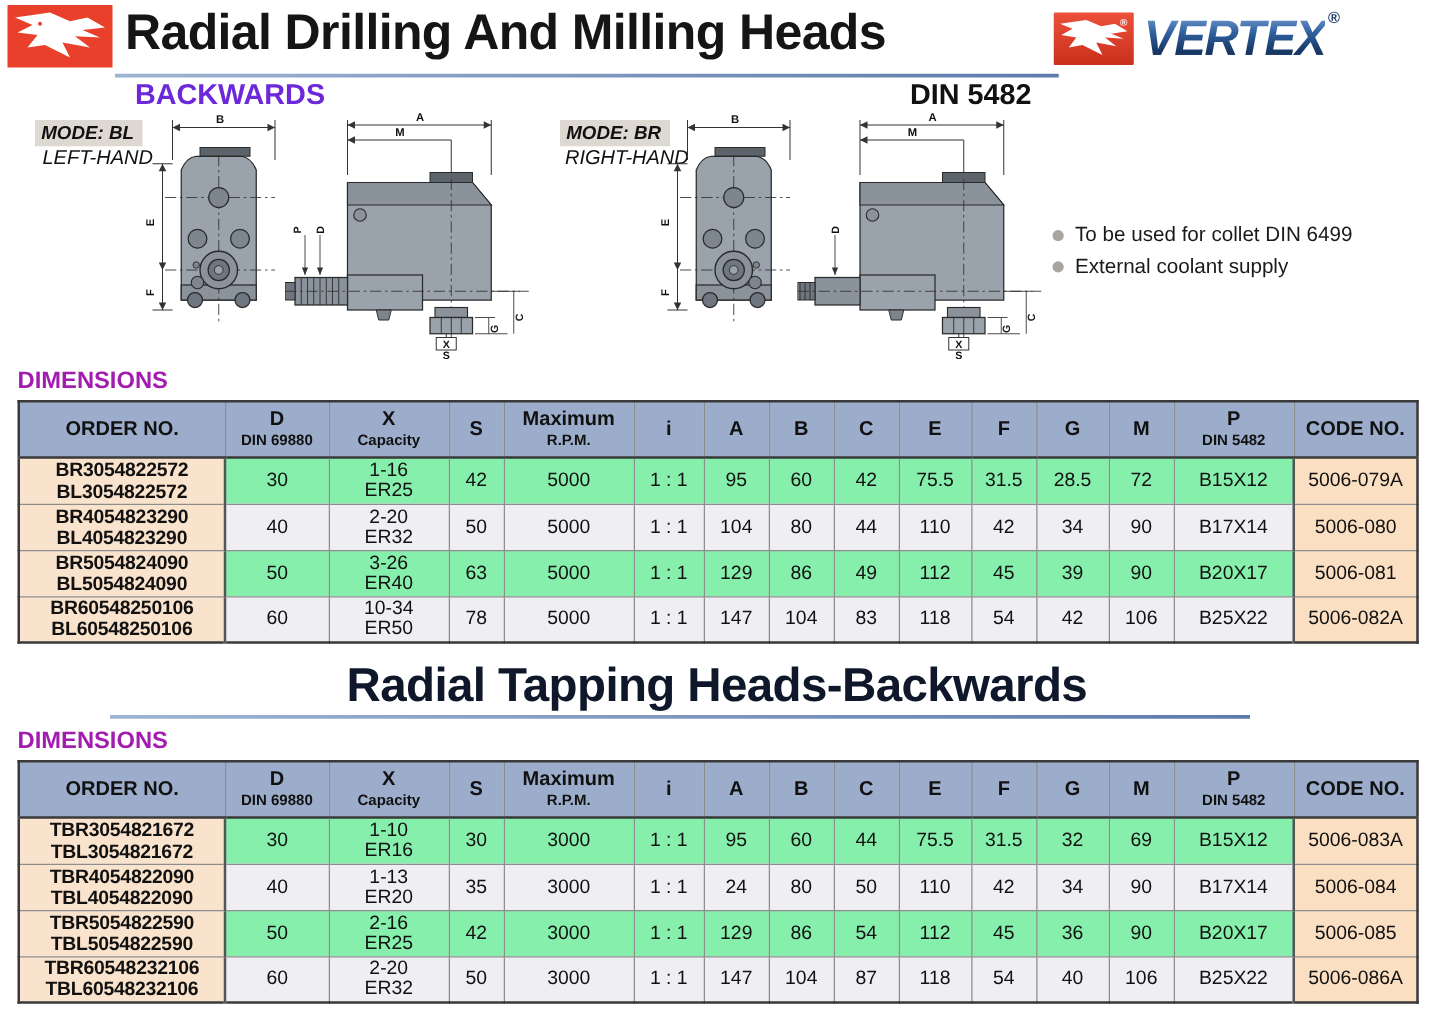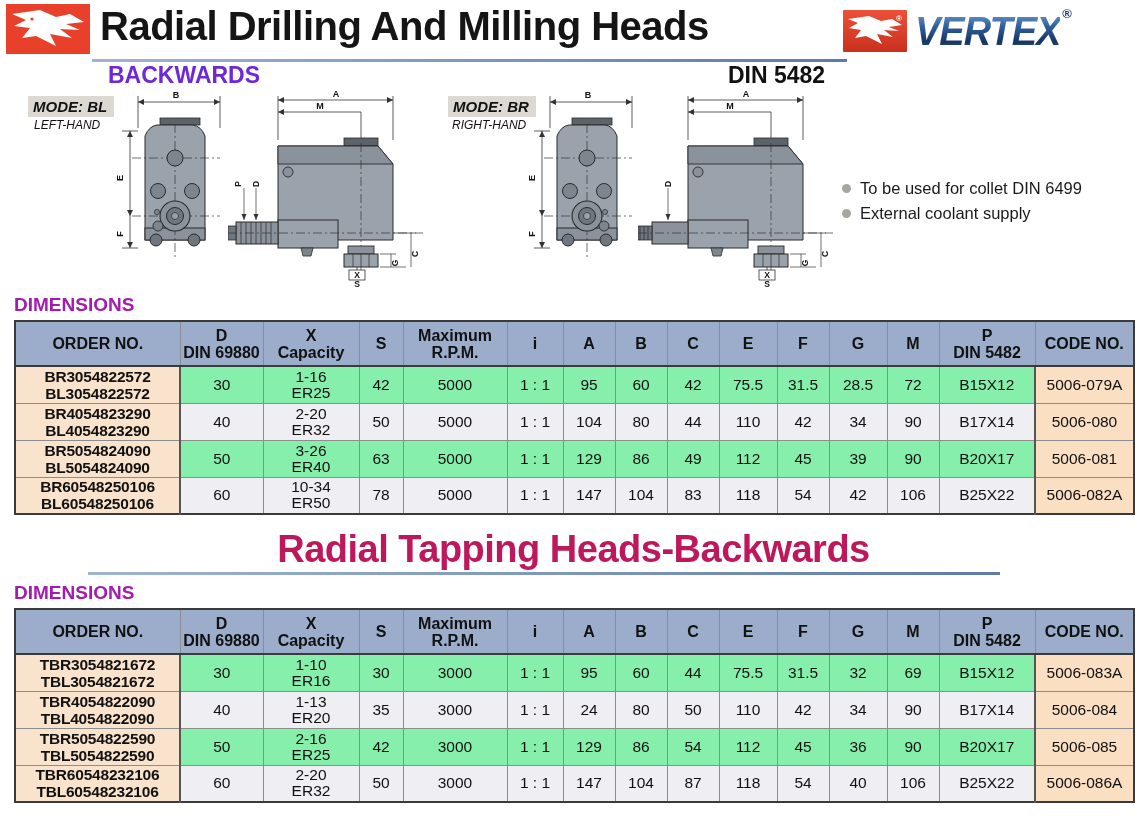--- a/index.html
+++ b/index.html
@@ -106,21 +106,21 @@
   .mode-tag {
     position: absolute;
     background: #ddd8d2;
     font-size: 15px; font-weight: bold; font-style: italic;
     padding: 2px 7px 2px 5px;
     color: #111;
     white-space: nowrap;
   }
   .hand-tag {
     position: absolute;
-    font-size: 12px; font-style: italic; color: #111;
+    font-size: 16px; font-style: italic; color: #111;
     white-space: nowrap;
   }
 
   .bullets {
     position: absolute;
     left: 842px; top: 88px;
     width: 300px;
   }
   .bullet-row {
     display: flex; align-items: center;
@@ -140,21 +140,21 @@
   
   .dim-label {
     font-size: 19px; font-weight: bold; color: #a21caf;
     padding-left: 14px;
   }
 
   .section-title {
     text-align: center;
     font-size: 38px;
     font-weight: bold;
-    color: #be185d;
+    color: #0f172a;
     letter-spacing: -0.5px;
     line-height: 44px;
   }
   .section-rule {
     height: 3px;
     background: linear-gradient(90deg,#9fb4d4,#5d7bab);
     margin: 1px 147px 0 88px;
   }
 
   
@@ -174,21 +174,21 @@
     padding: 0;
   }
   table.spec thead th {
     background: #9badcb;
     font-weight: bold;
     font-size: 16px;
     height: 45px;
     line-height: 17px;
     border-bottom: 2px solid #3a3a3a;
   }
-  table.spec thead th .sub { font-size: 16px; display: block; }
+  table.spec thead th .sub { font-size: 12px; display: block; }
   table.spec tbody tr { height: 37px; }
   table.spec tbody tr.odd td { background: #86efac; }
   table.spec tbody tr.even td { background: #eeeef3; }
   td.order {
     background: #fae3cc !important;
     font-weight: bold;
     font-size: 16px;
     line-height: 17px;
     letter-spacing: -0.2px;
     border-right: 2px solid #555 !important;

